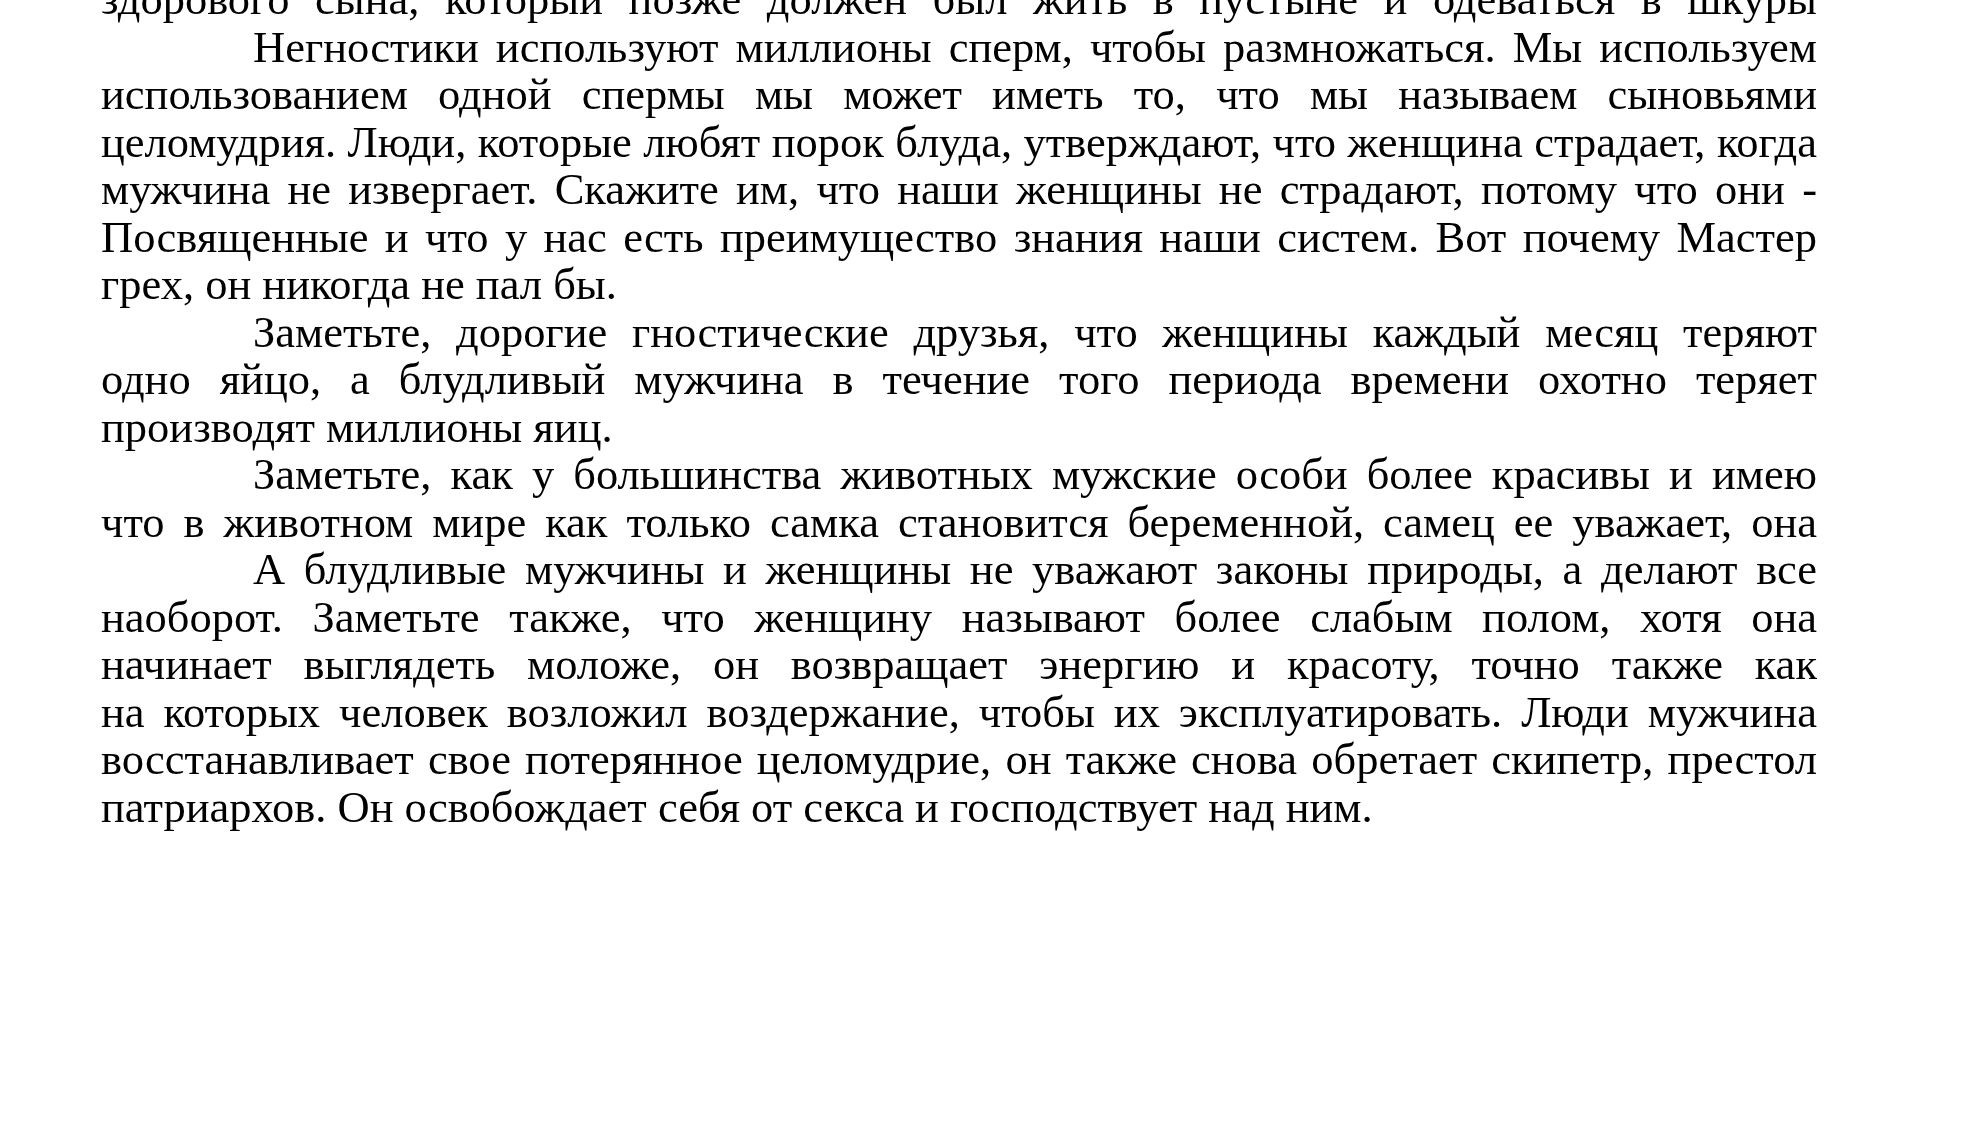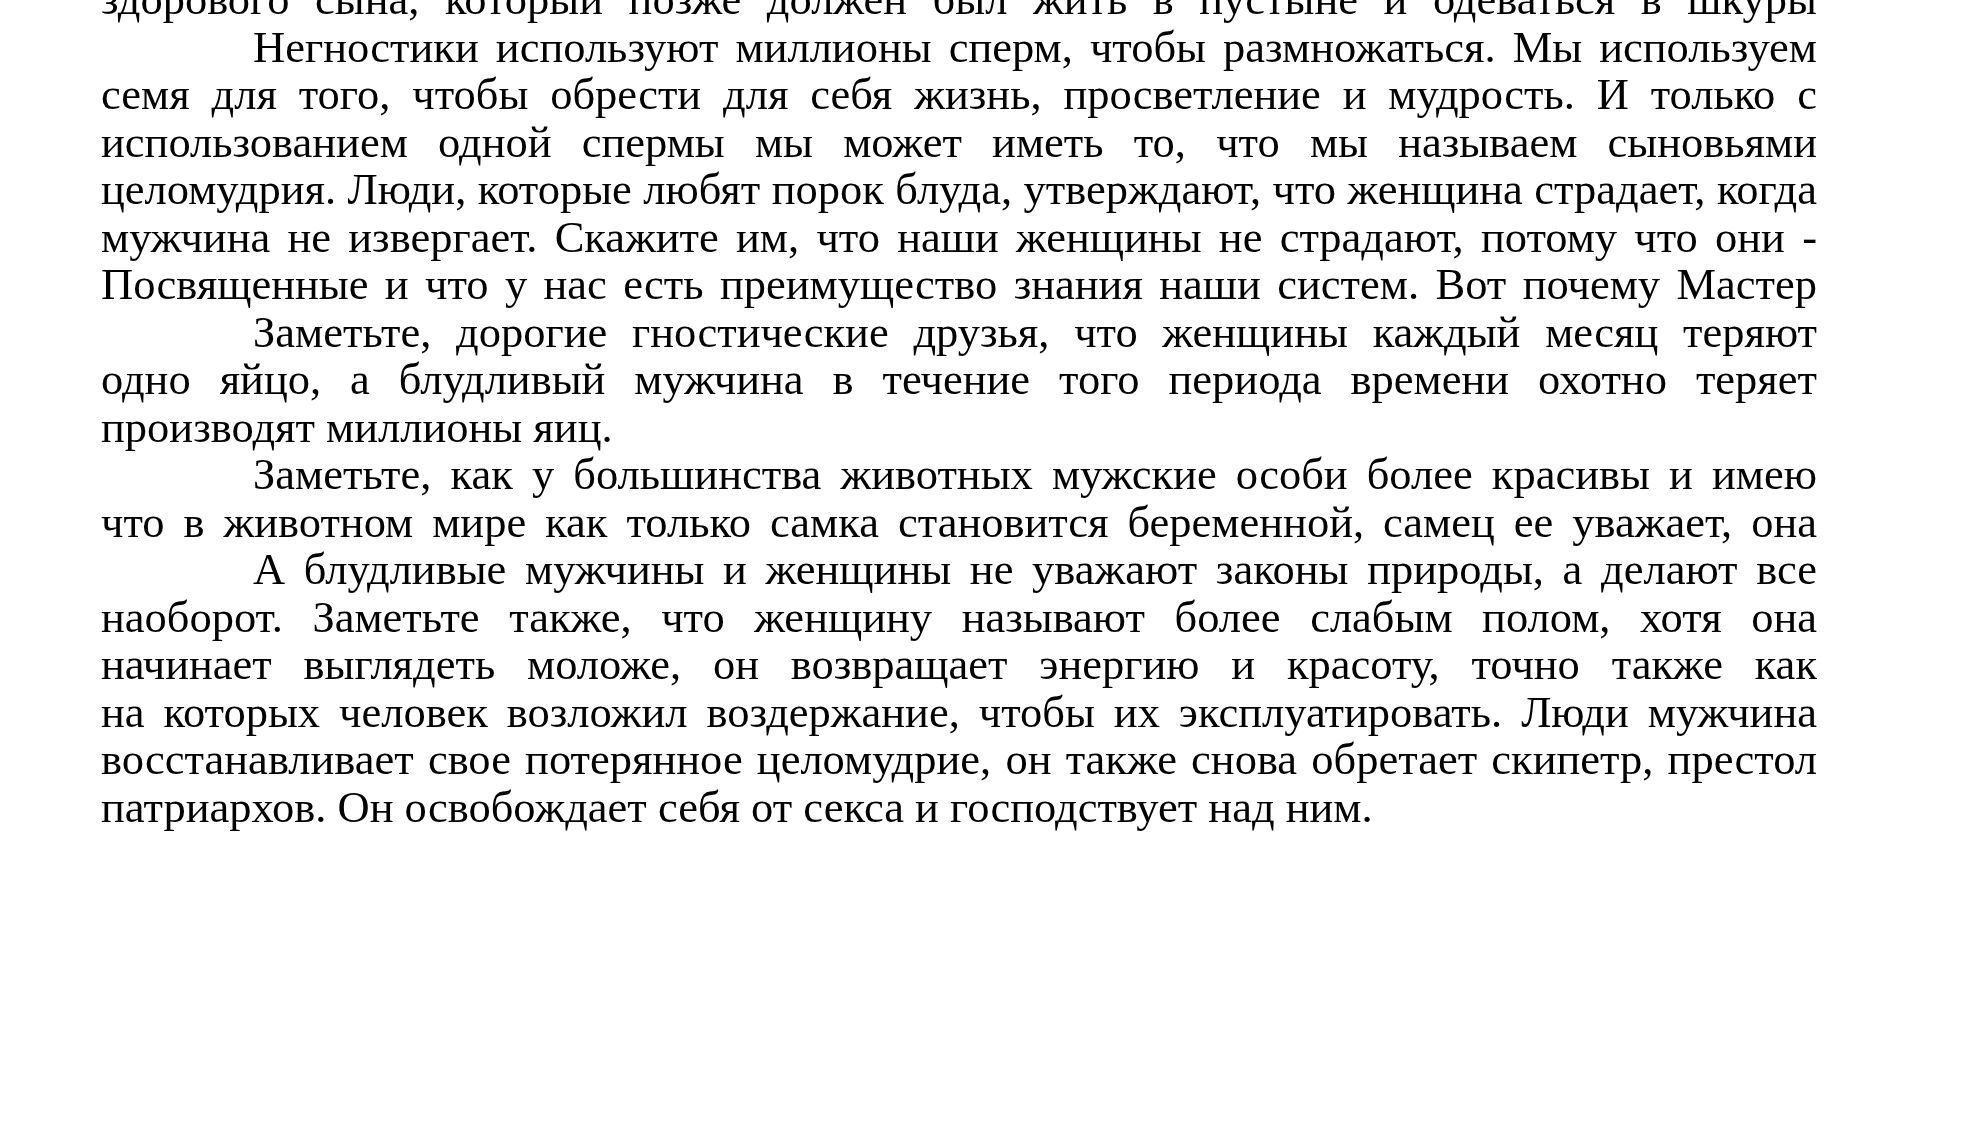--- a/index.html
+++ b/index.html
@@ -44,25 +44,25 @@
 </head>
 <body>
 
 <div class="page">
   <div class="text-block">
       <div class="paragraph">
         <div class="line last">здорового сына, который позже должен был жить в пустыне и одеваться в шкуры животных.</div>
       </div>
       <div class="paragraph">
         <div class="line indent">Негностики используют миллионы сперм, чтобы размножаться. Мы используем свое</div>
-        <div class="line">семя для того, чтобы обрести для себя жизнь, просветление и мудрость. И только с</div>
         <div class="line">использованием одной спермы мы может иметь то, что мы называем сыновьями</div>
         <div class="line">целомудрия. Люди, которые любят порок  блуда, утверждают, что женщина страдает, когда</div>
         <div class="line">мужчина не извергает. Скажите им, что наши женщины не страдают, потому что они -</div>
         <div class="line">Посвященные и что у нас есть преимущество знания наши систем. Вот почему Мастер</div>
+        <div class="line last">грех, он никогда не пал бы.</div>
       </div>
       <div class="paragraph">
         <div class="line indent">Заметьте, дорогие гностические друзья, что женщины каждый месяц теряют только</div>
         <div class="line">одно яйцо, а блудливый мужчина в течение того периода времени охотно теряет миллионы</div>
         <div class="line last">производят миллионы яиц.</div>
       </div>
       <div class="paragraph">
         <div class="line indent">Заметьте, как у большинства животных мужские особи более красивы и имею более</div>
         <div class="line">что в животном мире как только самка становится беременной, самец ее уважает, она также</div>
       </div>

